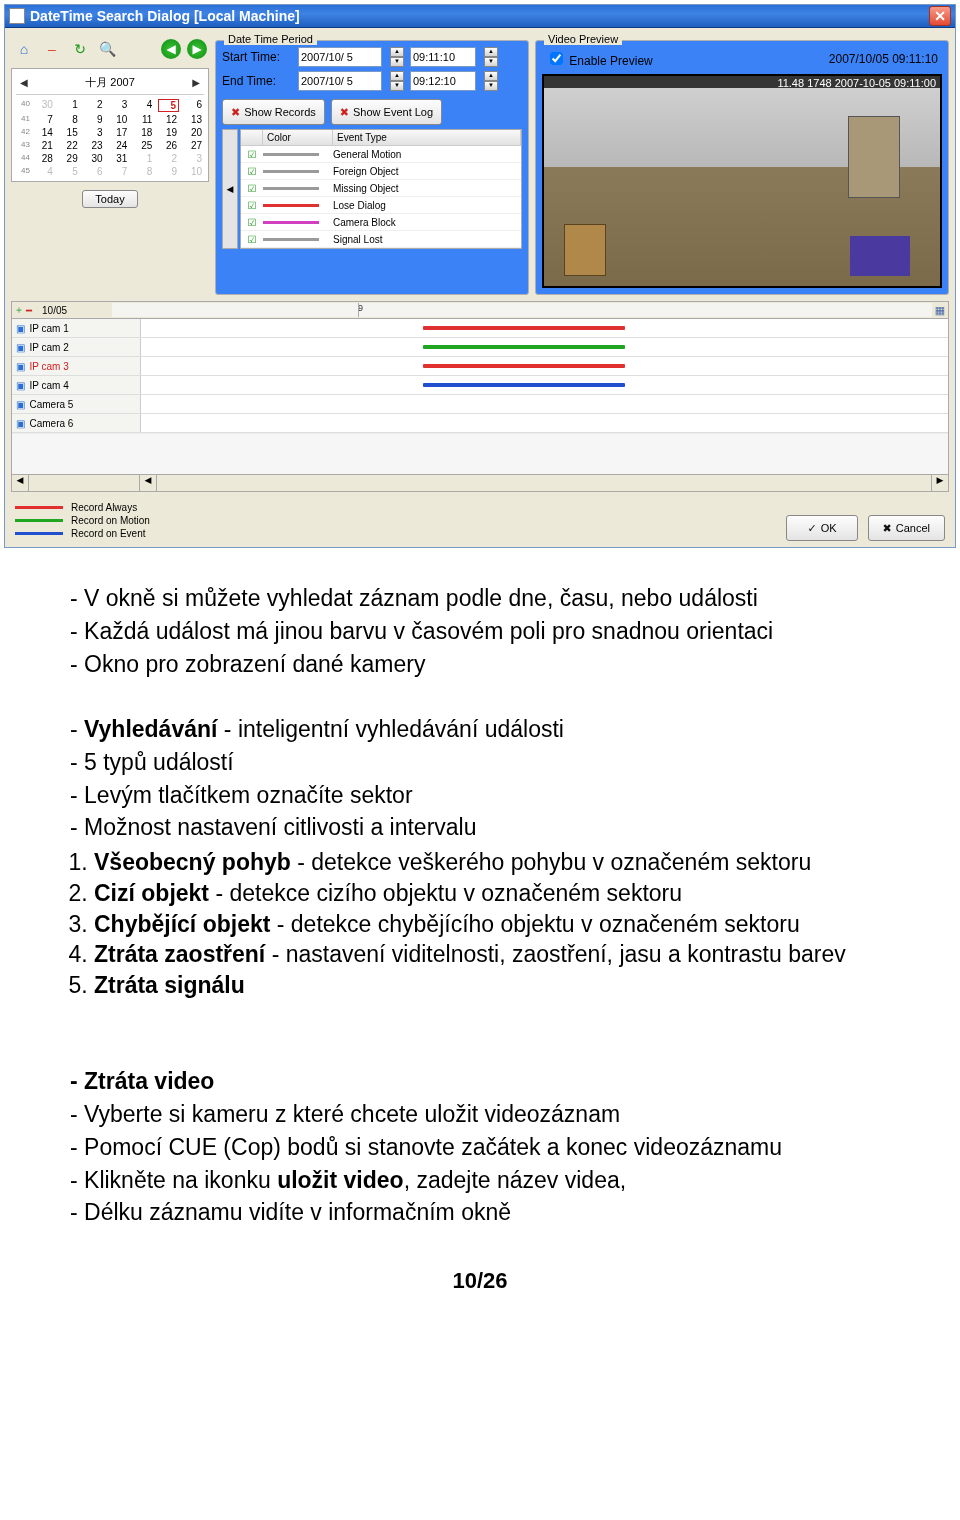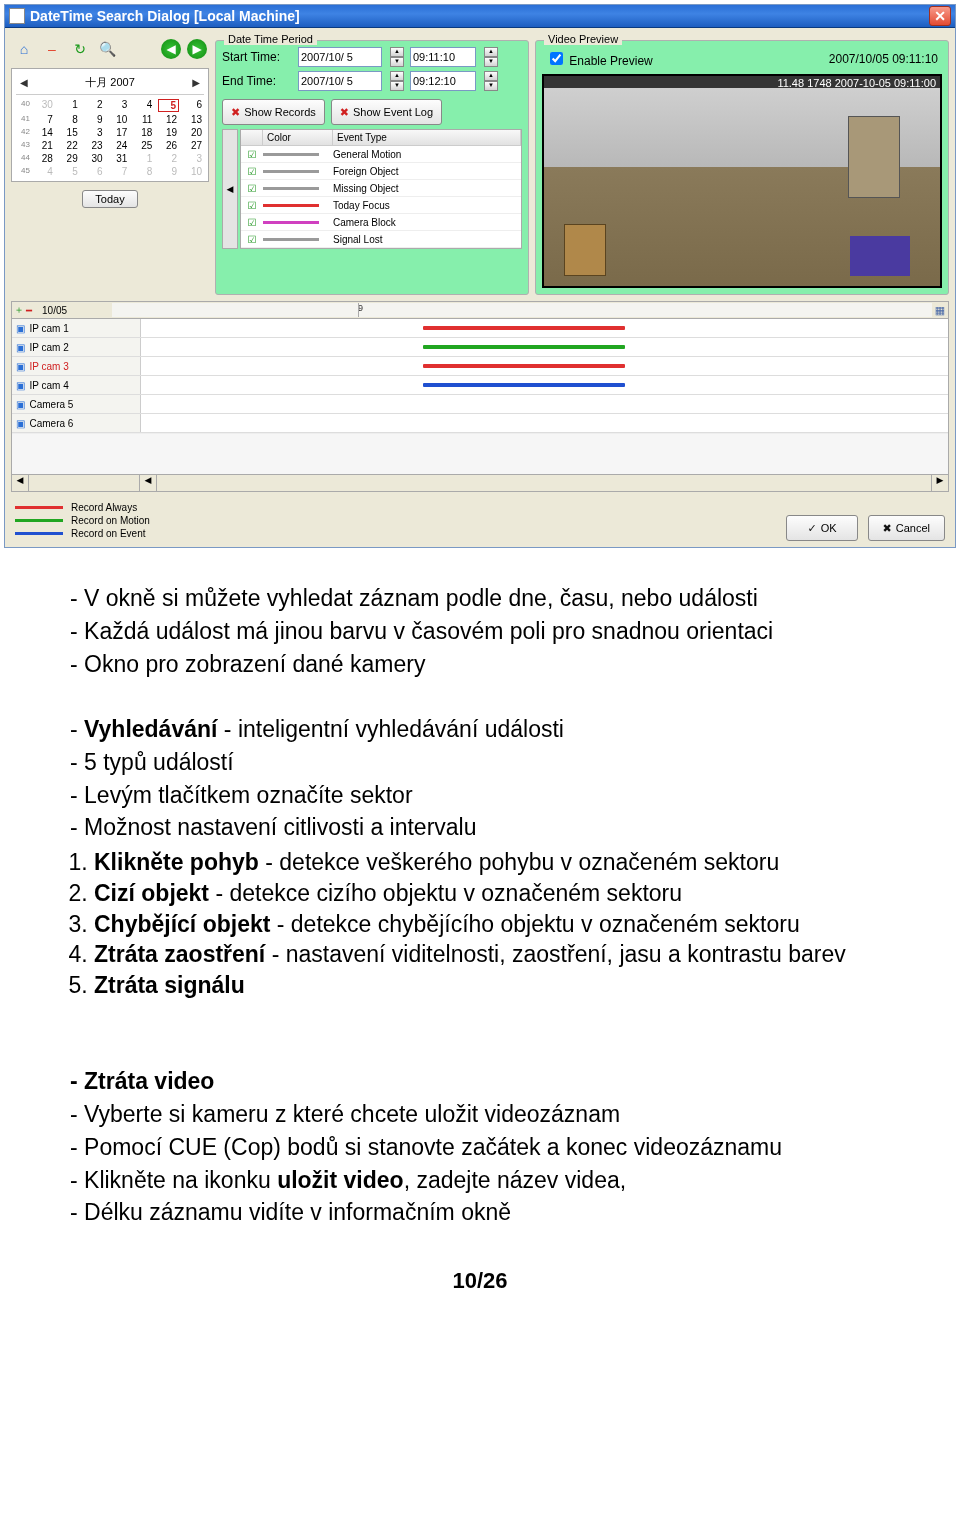--- a/index.html
+++ b/index.html
@@ -48,21 +48,21 @@
   .top-row {
     display: flex;
     gap: 6px;
   }
   .fieldset {
     border: 1px solid #b0b0b0;
     border-radius: 3px;
     padding: 6px;
     position: relative;
     margin-top: 6px;
-    background: #86efac;
+    background: #3b82f6;
   }
   .fieldset > .legend {
     position: absolute;
     top: -8px;
     left: 8px;
     background: #ece9d8;
     padding: 0 4px;
     font-size: 11px;
   }
   
@@ -468,21 +468,21 @@
                   <div>
                     <div class="color-line" style="background: rgb(154, 154, 154);"></div>
                   </div>
                   <div>Missing Object</div>
                 </div>
                 <div class="event-row">
                   <div class="chk">☑</div>
                   <div>
                     <div class="color-line" style="background: rgb(224, 48, 48);"></div>
                   </div>
-                  <div>Today Focus</div>
+                  <div>Lose Dialog</div>
                 </div>
                 <div class="event-row">
                   <div class="chk">☑</div>
                   <div>
                     <div class="color-line" style="background: rgb(208, 64, 192);"></div>
                   </div>
                   <div>Camera Block</div>
                 </div>
                 <div class="event-row">
                   <div class="chk">☑</div>
@@ -617,21 +617,21 @@
 <div class="doc">
   <p>- V okně si můžete vyhledat záznam podle dne, času, nebo události</p>
   <p>- Každá událost má jinou barvu v časovém poli pro snadnou orientaci</p>
   <p>- Okno pro zobrazení dané kamery</p>
   <br>
   <p><span>- </span><span class="b">Vyhledávání</span><span>  - inteligentní vyhledávání události</span></p>
   <p>- 5 typů událostí</p>
   <p>- Levým tlačítkem označíte sektor</p>
   <p>- Možnost nastavení citlivosti a intervalu</p>
   <ol>
-    <li><span class="b">Klikněte pohyb</span><span> - detekce veškerého pohybu v označeném sektoru</span></li>
+    <li><span class="b">Všeobecný pohyb</span><span> - detekce veškerého pohybu v označeném sektoru</span></li>
     <li><span class="b">Cizí objekt</span><span> - detekce cizího objektu v označeném sektoru</span></li>
     <li><span class="b">Chybějící objekt</span><span> - detekce chybějícího objektu v označeném sektoru</span></li>
     <li><span class="b">Ztráta zaostření</span><span> - nastavení viditelnosti, zaostření, jasu a kontrastu barev</span></li>
     <li><span class="b">Ztráta signálu</span></li>
   </ol>
   <br><br>
   <p><span class="b">- Ztráta video</span></p>
   <p>- Vyberte si kameru z které chcete uložit videozáznam</p>
   <p>- Pomocí CUE (Cop) bodů si stanovte začátek a konec videozáznamu</p>
   <p><span>- Klikněte na ikonku </span><span class="b">uložit video</span><span>, zadejte název videa,</span></p>

